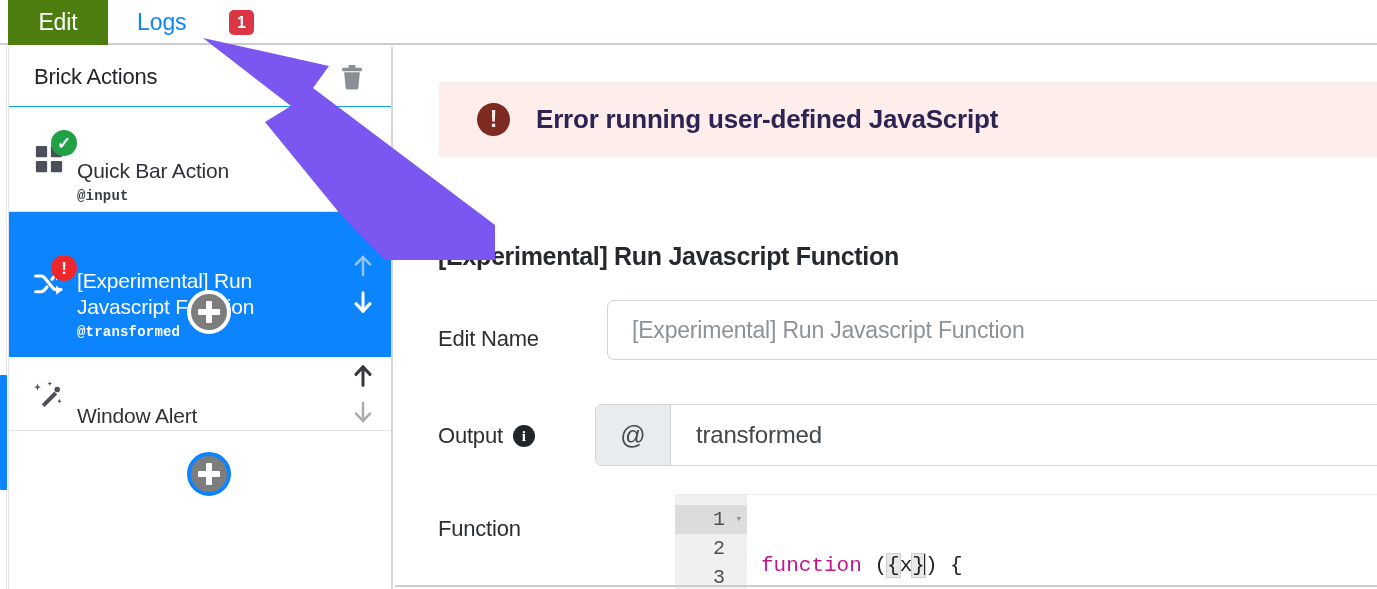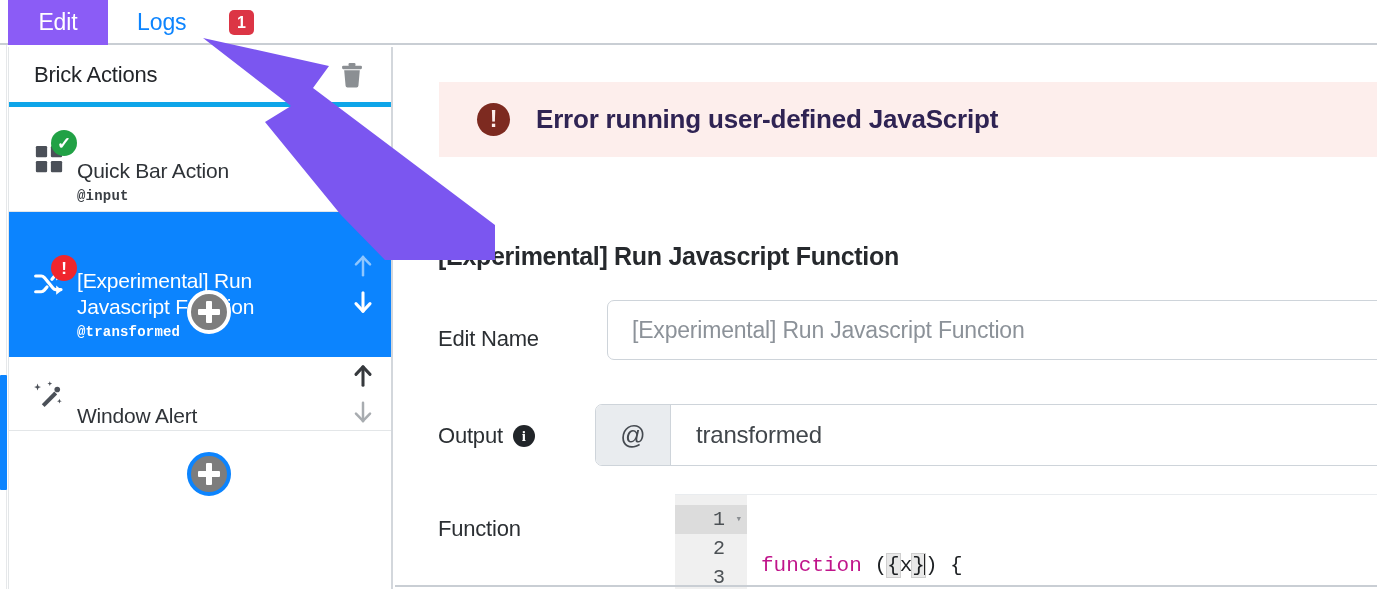--- a/index.html
+++ b/index.html
@@ -36,21 +36,21 @@
     display: flex;
     align-items: center;
     justify-content: center;
     font-size: 23px;
     letter-spacing: -0.1px;
     cursor: pointer;
     user-select: none;
   }
   .tab-edit {
     left: 8px; width: 100px;
-    background: #8b5cf6;
+    background: #4d7c0f;
     color: #ffffff;
   }
   .tab-logs {
     left: 122px; width: 132px;
     background: transparent;
     color: #0c84fe;
     justify-content: space-between;
     padding-left: 15px;
     gap: 16px;
   }
@@ -90,21 +90,21 @@
     left: 8px; top: 47px;
     width: 385px; height: 542px;
     background: #ffffff;
     border-right: 2px solid #d3d7dc;
     border-left: 1px solid #e3e6e8;
     overflow: hidden;
   }
   .sidebar-header {
     position: relative;
     height: 60px;
-    border-bottom: 5px solid #0ea5e9;
+    border-bottom: 1px solid #0ea5e9;
     display: flex;
     align-items: center;
     padding: 0 18px 0 25px;
   }
   .sidebar-title {
     font-size: 22px;
     color: #222529;
     flex: 1;
     letter-spacing: -0.2px;
   }

